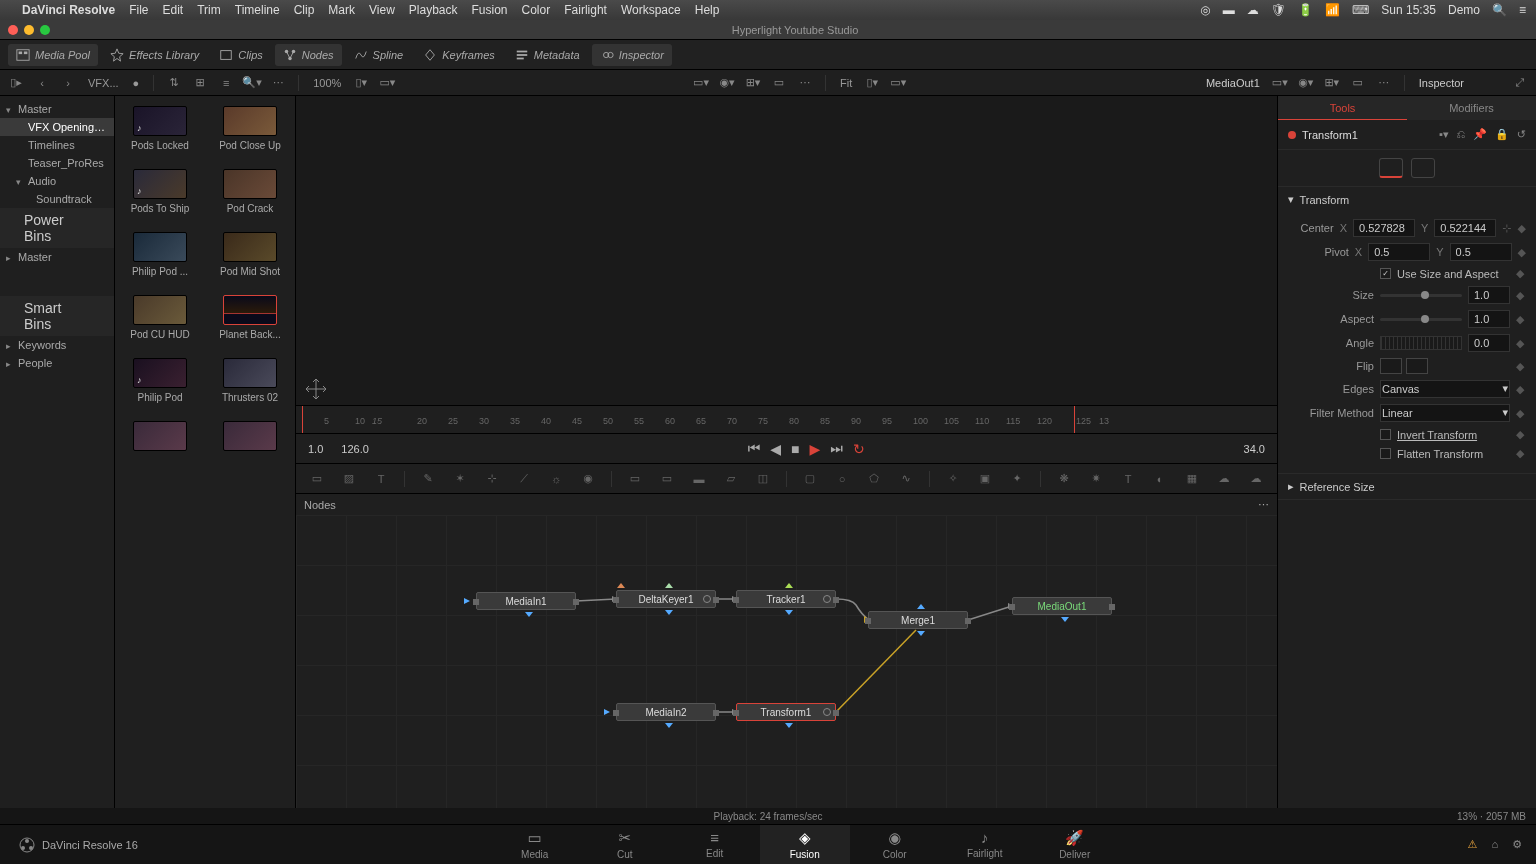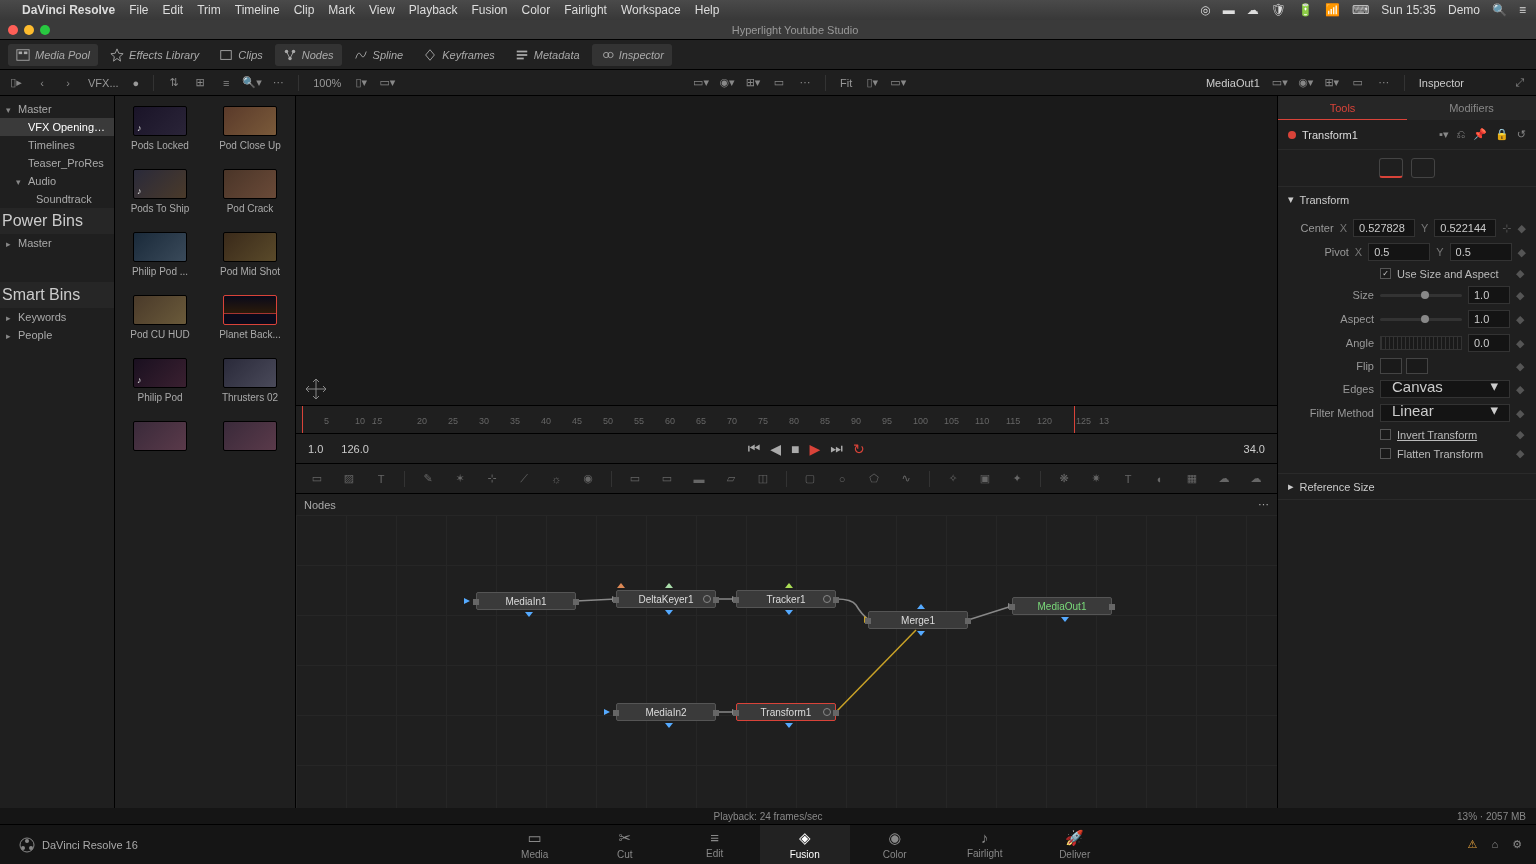--- a/index.html
+++ b/index.html
@@ -33,21 +33,21 @@
 
 .main{display:flex;height:calc(100% - 20px - 20px - 30px - 26px - 40px);}
 
 .left-panel{width:320px;background:#1f1f1f;border-right:1px solid #000;display:flex;flex-direction:column;}
 .media-tree{width:115px;border-right:1px solid #000;overflow-y:auto;padding:4px 0;}
 .media-tree .tree-item{padding:3px 8px 3px 18px;cursor:pointer;white-space:nowrap;overflow:hidden;text-overflow:ellipsis;font-size:11px;color:#aaa;position:relative;}
 .media-tree .tree-item.root{padding-left:18px;}
 .media-tree .tree-item.level1{padding-left:28px;}
 .media-tree .tree-item.level2{padding-left:36px;}
 .media-tree .tree-item.selected{background:#3a3a3a;color:#fff;}
-.media-tree .tree-header{padding:4px 2px;color:#ccc;font-size:16px;background:#262626;}
+.media-tree .tree-header{padding:4px 24px;color:#ccc;font-size:14px;background:#262626;}
 .media-tree .disclosure{position:absolute;left:6px;top:5px;font-size:9px;color:#888;}
 .media-tree .level1 .disclosure{left:16px;}
 .media-grid{flex:1;padding:10px;overflow-y:auto;display:grid;grid-template-columns:repeat(2,70px);gap:18px 20px;align-content:start;justify-content:center;}
 .media-item{width:70px;text-align:center;cursor:pointer;}
 .media-thumb{width:54px;height:30px;background:linear-gradient(135deg,#3a2a1a,#5a3a2a);border-radius:2px;margin:0 auto 4px;position:relative;border:1px solid #000;}
 .media-thumb.selected{border:1px solid #d94339;}
 .media-thumb .music-icon{position:absolute;left:3px;bottom:2px;font-size:9px;color:#ddd;}
 .media-label{font-size:10px;color:#aaa;white-space:nowrap;overflow:hidden;text-overflow:ellipsis;}
 
 .center-panel{flex:1;display:flex;flex-direction:column;background:#1a1a1a;position:relative;}
@@ -107,21 +107,21 @@
 .inspector .section-header{padding:6px 10px;display:flex;align-items:center;gap:6px;cursor:pointer;color:#ccc;}
 .inspector .section-body{padding:4px 10px 10px;}
 .inspector .row{display:flex;align-items:center;padding:3px 0;gap:6px;}
 .inspector .row-label{width:86px;text-align:right;color:#999;font-size:11px;}
 .inspector .xy{width:8px;text-align:center;color:#777;}
 .inspector .num-small{width:62px;background:#141414;border:1px solid #333;padding:2px 5px;color:#ccc;font-size:11px;height:18px;}
 .inspector .slider-track{flex:1;height:3px;background:#333;position:relative;border-radius:2px;}
 .inspector .slider-thumb{position:absolute;width:8px;height:8px;background:#888;border-radius:50%;top:-3px;left:50%;}
 .inspector .key-dot{width:10px;color:#555;cursor:pointer;}
 .inspector .checkbox{width:11px;height:11px;border:1px solid #555;background:#1a1a1a;display:inline-flex;align-items:center;justify-content:center;font-size:8px;color:#ccc;}
-.inspector .select{flex:1;background:#141414;border:1px solid #333;padding:2px 11px;color:#ccc;font-size:15px;height:18px;display:flex;align-items:flex-end;justify-content:space-between;}
+.inspector .select{flex:1;background:#141414;border:1px solid #333;padding:2px 1px;color:#ccc;font-size:11px;height:18px;display:flex;align-items:flex-end;justify-content:space-between;}
 .inspector .flip-btns{display:flex;gap:4px;}
 .inspector .flip-btn{width:22px;height:16px;border:1px solid #444;background:#1a1a1a;cursor:pointer;}
 .inspector .angle-wheel{flex:1;height:14px;background:repeating-linear-gradient(90deg,#333 0,#333 1px,#1a1a1a 1px,#1a1a1a 4px);border:1px solid #333;}
 
 .page-tabs{position:absolute;left:0;right:0;bottom:0;height:40px;background:#151515;border-top:1px solid #000;display:flex;align-items:center;}
 .page-tabs .brand{display:flex;align-items:center;gap:6px;padding:0 18px;color:#aaa;}
 .page-tabs .pages{flex:1;display:flex;justify-content:center;}
 .page-tabs .page{width:90px;display:flex;flex-direction:column;align-items:center;gap:2px;cursor:pointer;color:#888;font-size:10px;padding:4px 0;}
 .page-tabs .page.active{color:#fff;background:#222;}
 .page-tabs .right-icons{display:flex;gap:14px;padding:0 14px;color:#888;}

